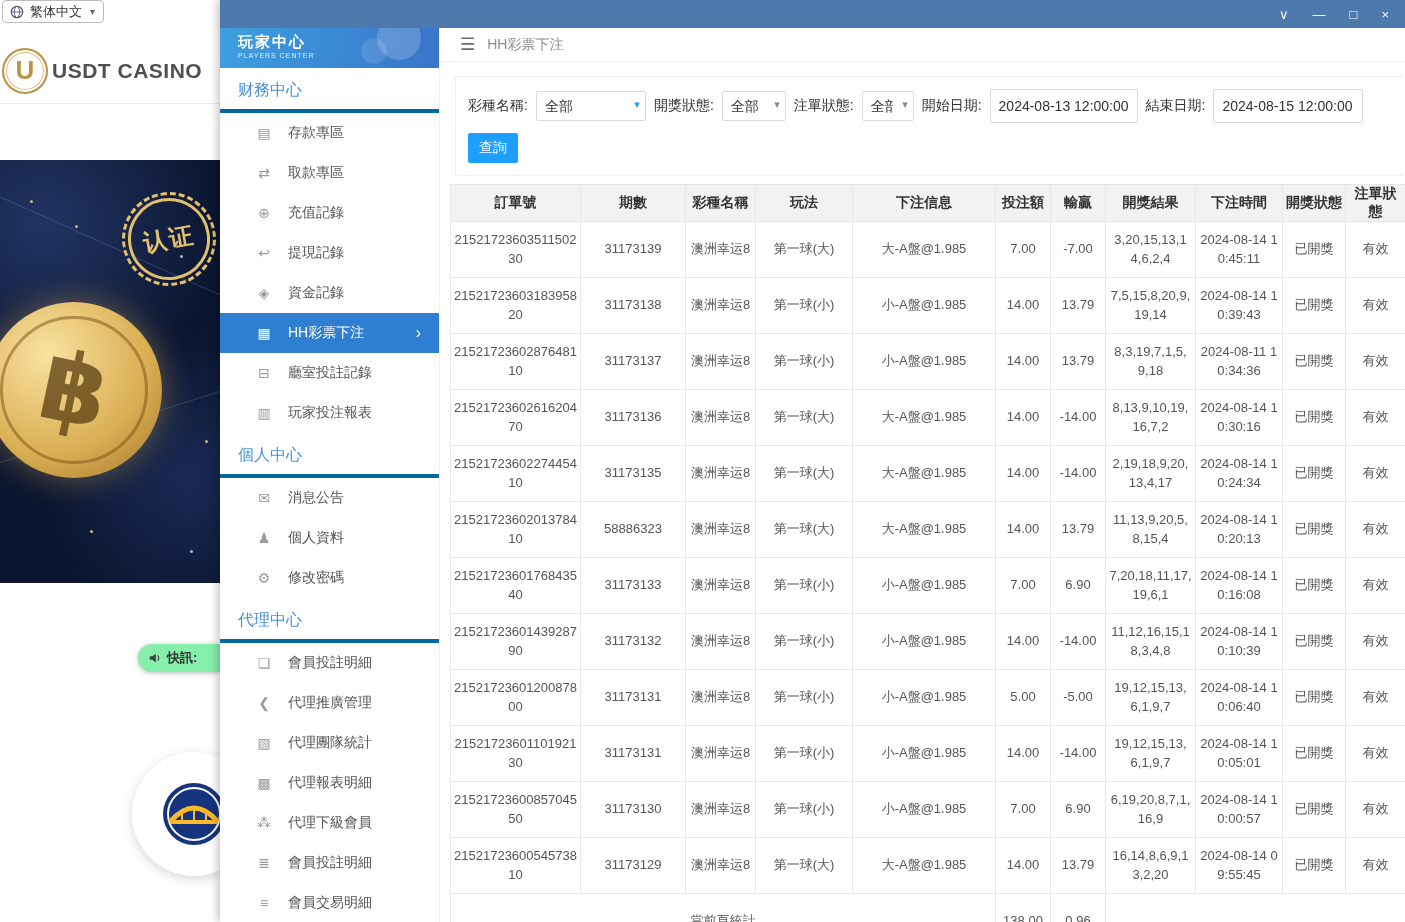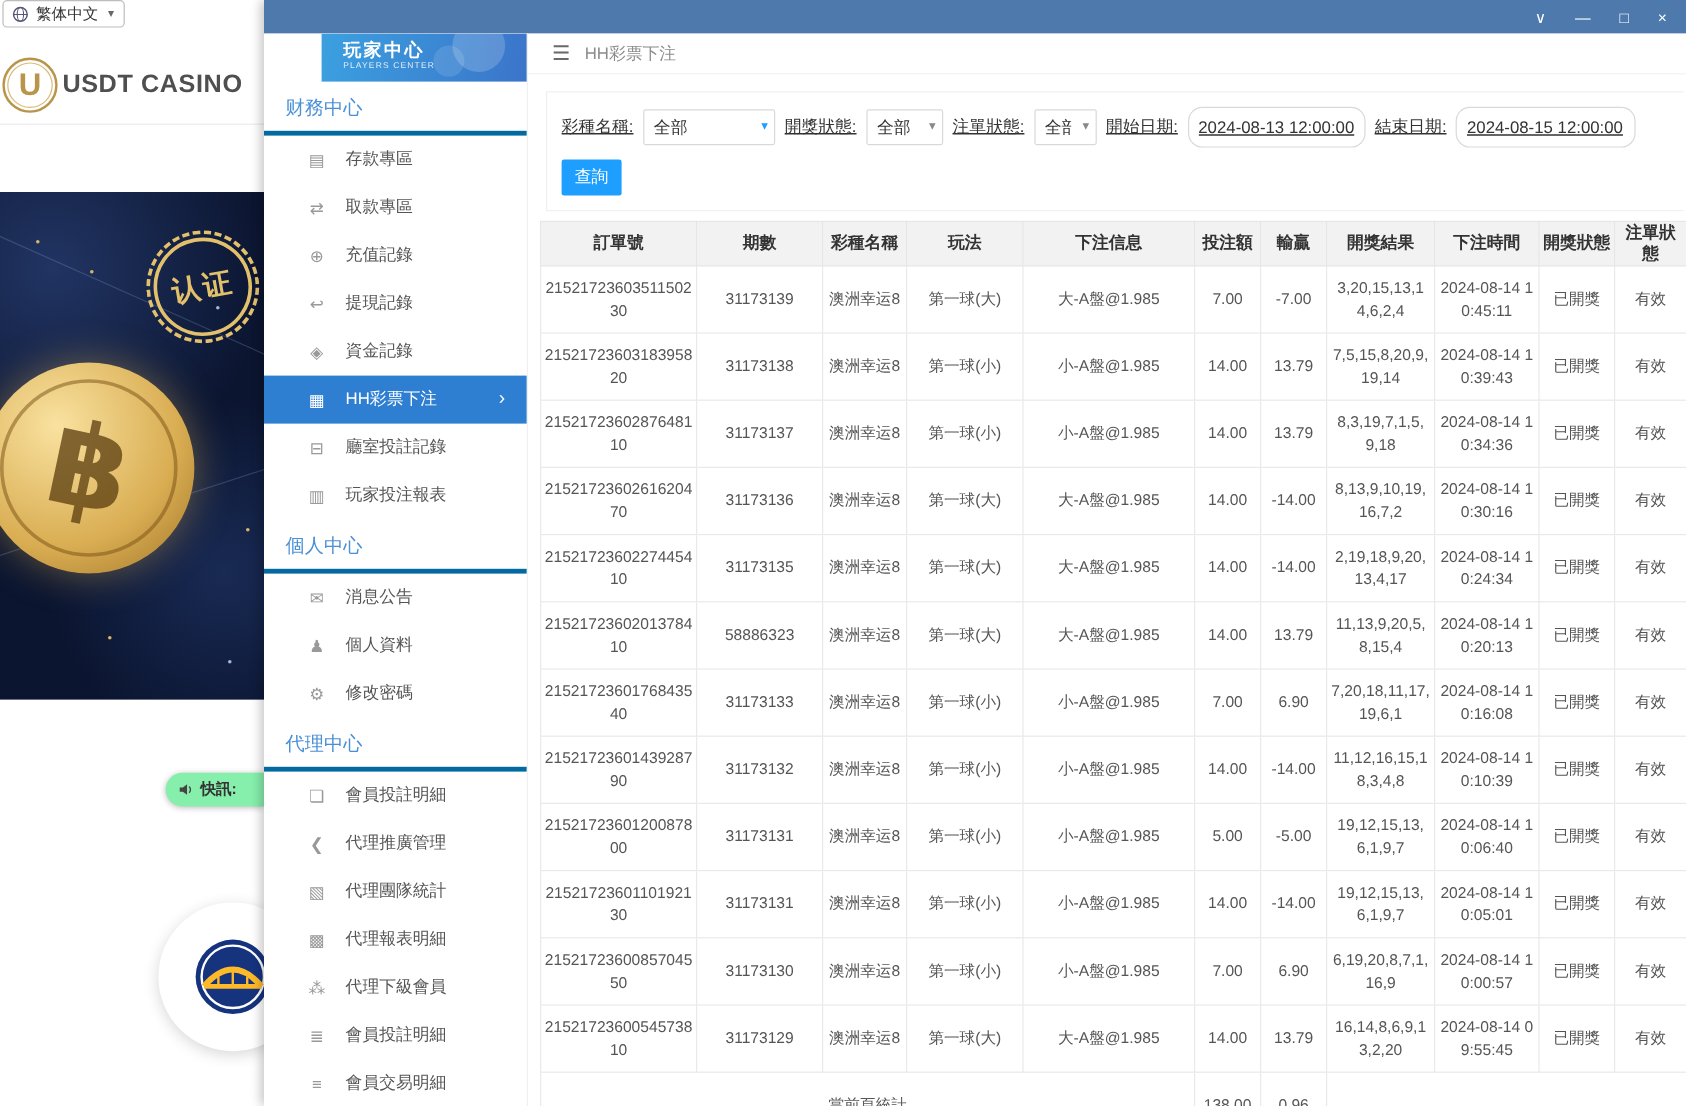--- a/index.html
+++ b/index.html
@@ -51,51 +51,51 @@
                 box-shadow:-3px 0 8px rgba(0,0,0,.22); }
   .titlebar { position:absolute; left:0; top:0; width:100%; height:28px;
               background:linear-gradient(#56819f0a,#0000) , #4e79ad; background:#4e79ad;
               display:flex; align-items:center; justify-content:flex-end; gap:24px; padding-right:16px; }
   .win-btn { color:#fff; font-size:13px; line-height:1; cursor:pointer; }
 
   
   .sidebar { position:absolute; left:0; top:28px; width:220px; height:894px; background:#fff; overflow:hidden;
              border-right:1px solid #f0f0f0; }
   .sidebar-header { position:relative; height:40px; background:linear-gradient(100deg,#3ba0e0,#3b74c9);
-                    padding:5px 0 0 18px; overflow:hidden;margin-left:48px; }
+                    padding:5px 0 0 18px; overflow:hidden; }
   .sidebar-header::before { content:""; position:absolute; right:18px; top:-12px; width:44px; height:44px; border-radius:50%;
                             background:rgba(255,255,255,.18); }
   .sidebar-header::after { content:""; position:absolute; right:52px; top:10px; width:26px; height:26px; border-radius:50%;
                            background:rgba(255,255,255,.12); }
   .sh-title { color:#fff; font-size:15px; font-weight:bold; letter-spacing:2px; }
   .sh-sub { color:rgba(255,255,255,.85); font-size:7px; letter-spacing:1px; }
   .section-title { padding:12px 0 8px 18px; font-size:16px; color:#4a90d6; border-bottom:4px solid #0369a1; }
   .menu-item { height:40px; display:flex; align-items:center; padding-left:36px; gap:16px; font-size:14px; color:#555; cursor:pointer; }
   .mi-icon { width:16px; text-align:center; color:#999; font-size:14px; }
   .menu-item.active { background:#2e7fd2; color:#fff; }
   .menu-item.active .mi-icon { color:#fff; }
   .mi-chevron { margin-left:auto; padding-right:18px; font-size:16px; color:#fff; }
 
   
   .main { position:absolute; left:220px; top:28px; width:965px; height:894px; background:#fff; overflow:hidden; }
   .topbar { height:34px; display:flex; align-items:center; gap:12px; padding-left:20px; border-bottom:1px solid #f2f2f2; }
   .menu-toggle { font-size:17px; color:#6a6a6a; cursor:pointer; }
   .topbar-title { font-size:14px; color:#8c8c8c; }
 
-  .filters { margin:14px 0 0 15px; width:948px; border:1px solid #f0f0f0; border-right:none; background:#fff; padding:12px 0 12px 12px;text-decoration:underline; }
+  .filters { margin:14px 0 0 15px; width:948px; border:1px solid #f0f0f0; border-right:none; background:#fff; padding:12px 0 12px 12px; }
   .filter-row { display:flex; align-items:center; gap:8px; flex-wrap:nowrap; }
   .flabel { font-size:14px; color:#333; white-space:nowrap; }
   .sel-wrap { position:relative; display:inline-block; }
   .fselect { appearance:none; -webkit-appearance:none; height:30px; border:1px solid #d9d9d9; border-radius:2px;
              background:#fff; font-size:14px; color:#333; padding:0 20px 0 8px; outline:none; cursor:pointer;
              font-family:"Liberation Sans","DejaVu Sans",sans-serif; }
   .w110 { width:110px; } .w64 { width:64px; } .w52 { width:52px; }
   .sel-arrow { position:absolute; right:6px; top:7px; font-size:11px; color:#888; pointer-events:none; }
   .sel-arrow.blue { color:#1E9FFF; }
-  .fdate { height:30px; border:1px solid #d9d9d9; border-radius:12px; font-size:14px; color:#333; padding:16px 8px; outline:none;
+  .fdate { height:30px; border:1px solid #d9d9d9; border-radius:2px; font-size:14px; color:#333; padding:16px 8px; outline:none;
            font-family:"Liberation Sans","DejaVu Sans",sans-serif; }
   .w148 { width:148px; } .w150 { width:150px; }
   .search-btn { margin-top:10px; width:50px; height:30px; background:#1E9FFF; color:#fff; border:none; border-radius:2px;
                 font-size:14px; cursor:pointer; font-family:"Liberation Sans","DejaVu Sans",sans-serif; }
 
   .bet-table { margin:8px 0 0 10px; width:955px; border-collapse:collapse; table-layout:fixed; }
   .bet-table th { background:#f2f2f2; border:1px solid #e6e6e6; font-size:14px; font-weight:bold; color:#333; height:34px; padding:0 2px; }
   .bet-table td { border:1px solid #e9e9e9; font-size:13px; color:#555; text-align:center; height:56px;
                   padding:4px 3px; word-break:break-all; line-height:1.4; vertical-align:middle; }
   .bet-table tfoot td { height:56px; }
@@ -347,21 +347,21 @@
             </tr>
             <tr>
               <td>2152172360287648110</td>
               <td>31173137</td>
               <td>澳洲幸运8</td>
               <td>第一球(小)</td>
               <td>小-A盤@1.985</td>
               <td>14.00</td>
               <td>13.79</td>
               <td>8,3,19,7,1,5,9,18</td>
-              <td>2024-08-14 10:34:36</td>
+              <td>2024-08-11 10:34:36</td>
               <td>已開獎</td>
               <td>有效</td>
             </tr>
             <tr>
               <td>2152172360261620470</td>
               <td>31173136</td>
               <td>澳洲幸运8</td>
               <td>第一球(大)</td>
               <td>大-A盤@1.985</td>
               <td>14.00</td>

